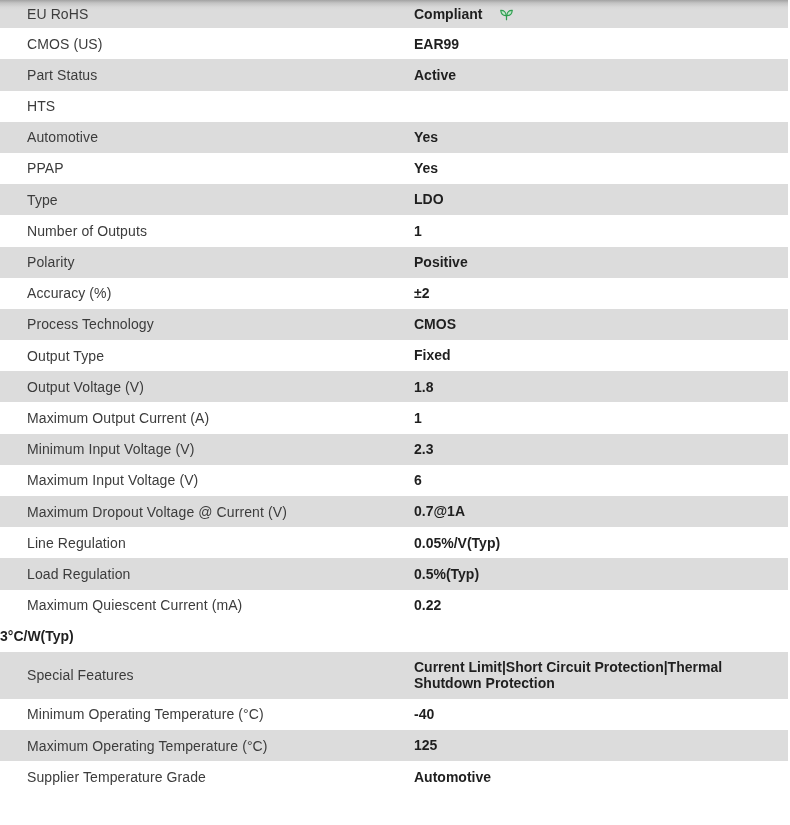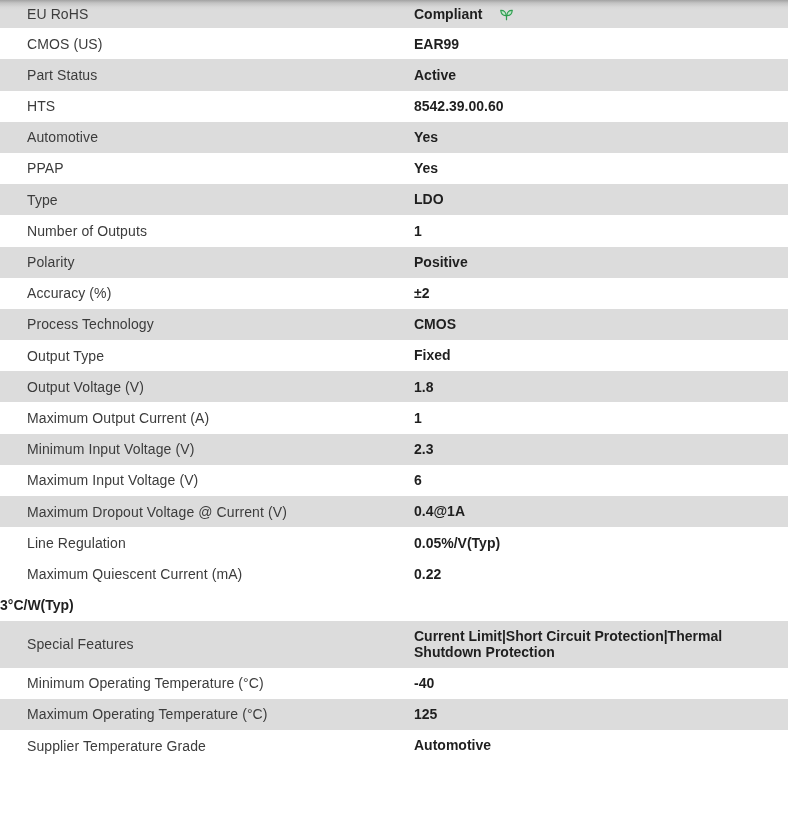--- a/index.html
+++ b/index.html
@@ -94,23 +94,20 @@
       </div>
     </div>
     <div class="row alt">
       <div class="cell-label">Part Status</div>
       <div class="cell-value">
         <span class="val-text">Active</span>
       </div>
     </div>
     <div class="row">
       <div class="cell-label">HTS</div>
-      <div class="cell-value">
-        <span class="val-text">8542.39.00.60</span>
-      </div>
     </div>
     <div class="row alt">
       <div class="cell-label">Automotive</div>
       <div class="cell-value">
         <span class="val-text">Yes</span>
       </div>
     </div>
     <div class="row">
       <div class="cell-label">PPAP</div>
       <div class="cell-value">
@@ -173,27 +170,33 @@
     </div>
     <div class="row">
       <div class="cell-label">Maximum Input Voltage (V)</div>
       <div class="cell-value">
         <span class="val-text">6</span>
       </div>
     </div>
     <div class="row alt">
       <div class="cell-label">Maximum Dropout Voltage @ Current (V)</div>
       <div class="cell-value">
-        <span class="val-text">0.4@1A</span>
+        <span class="val-text">0.7@1A</span>
       </div>
     </div>
     <div class="row">
       <div class="cell-label">Line Regulation</div>
       <div class="cell-value">
         <span class="val-text">0.05%/V(Typ)</span>
+      </div>
+    </div>
+    <div class="row alt">
+      <div class="cell-label">Load Regulation</div>
+      <div class="cell-value">
+        <span class="val-text">0.5%(Typ)</span>
       </div>
     </div>
     <div class="row">
       <div class="cell-label">Maximum Quiescent Current (mA)</div>
       <div class="cell-value">
         <span class="val-text">0.22</span>
       </div>
     </div>
     <div class="row">
       <div class="cell-value">

